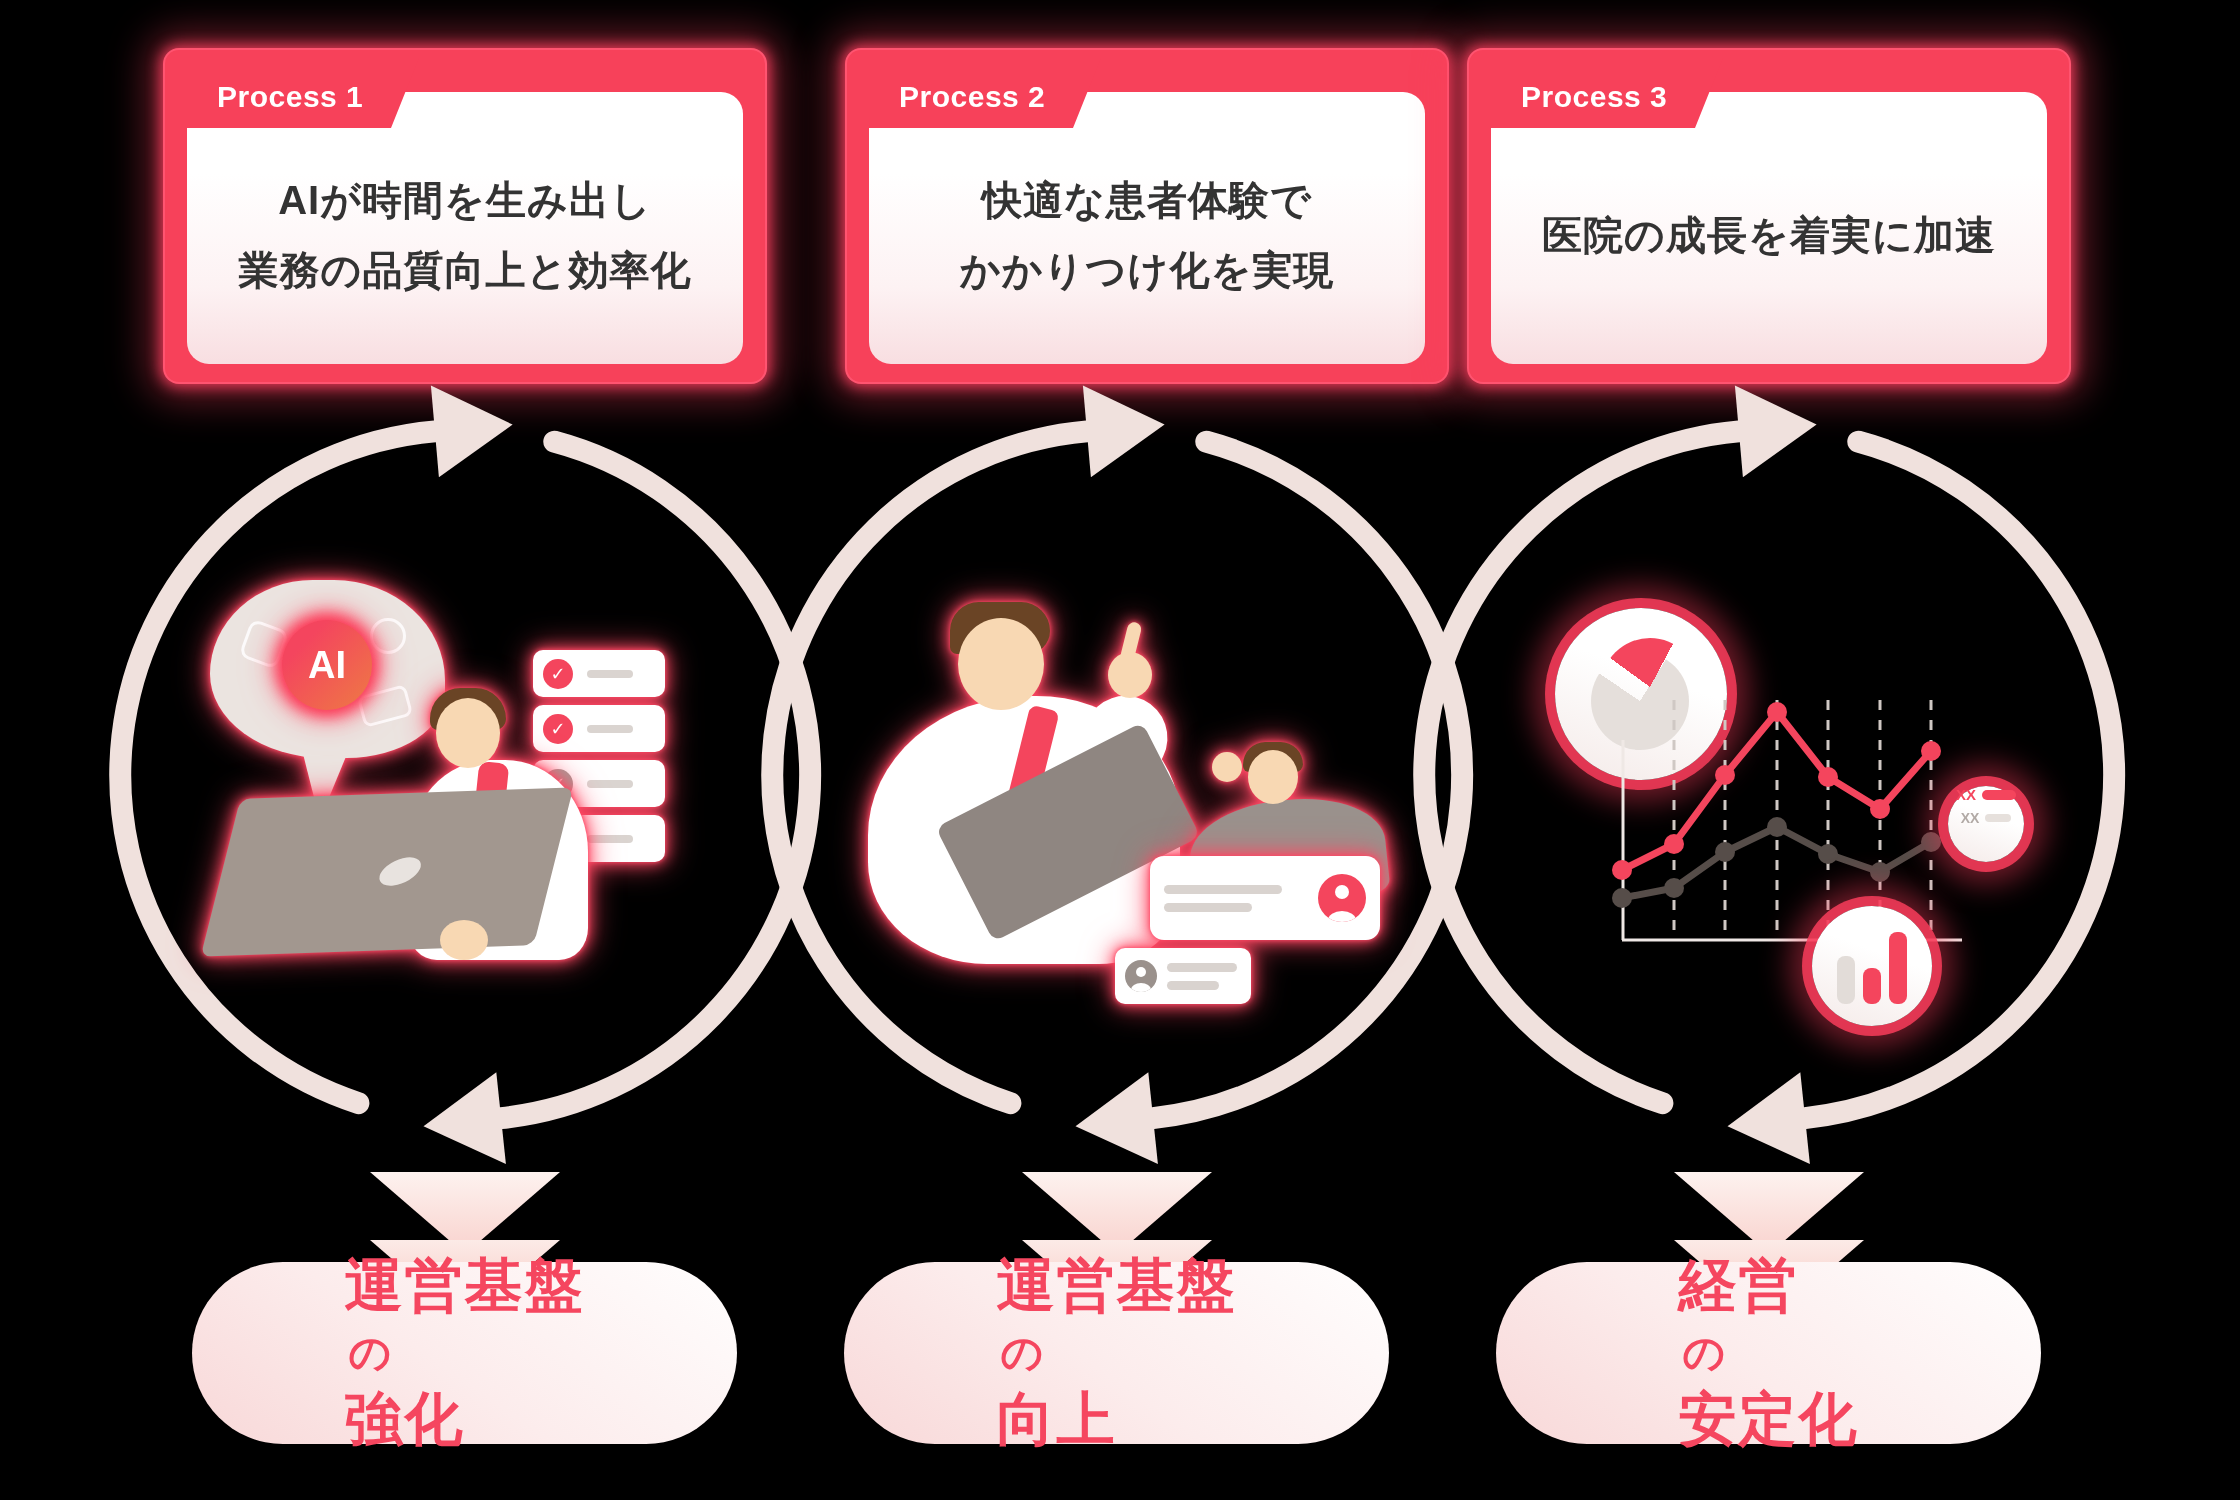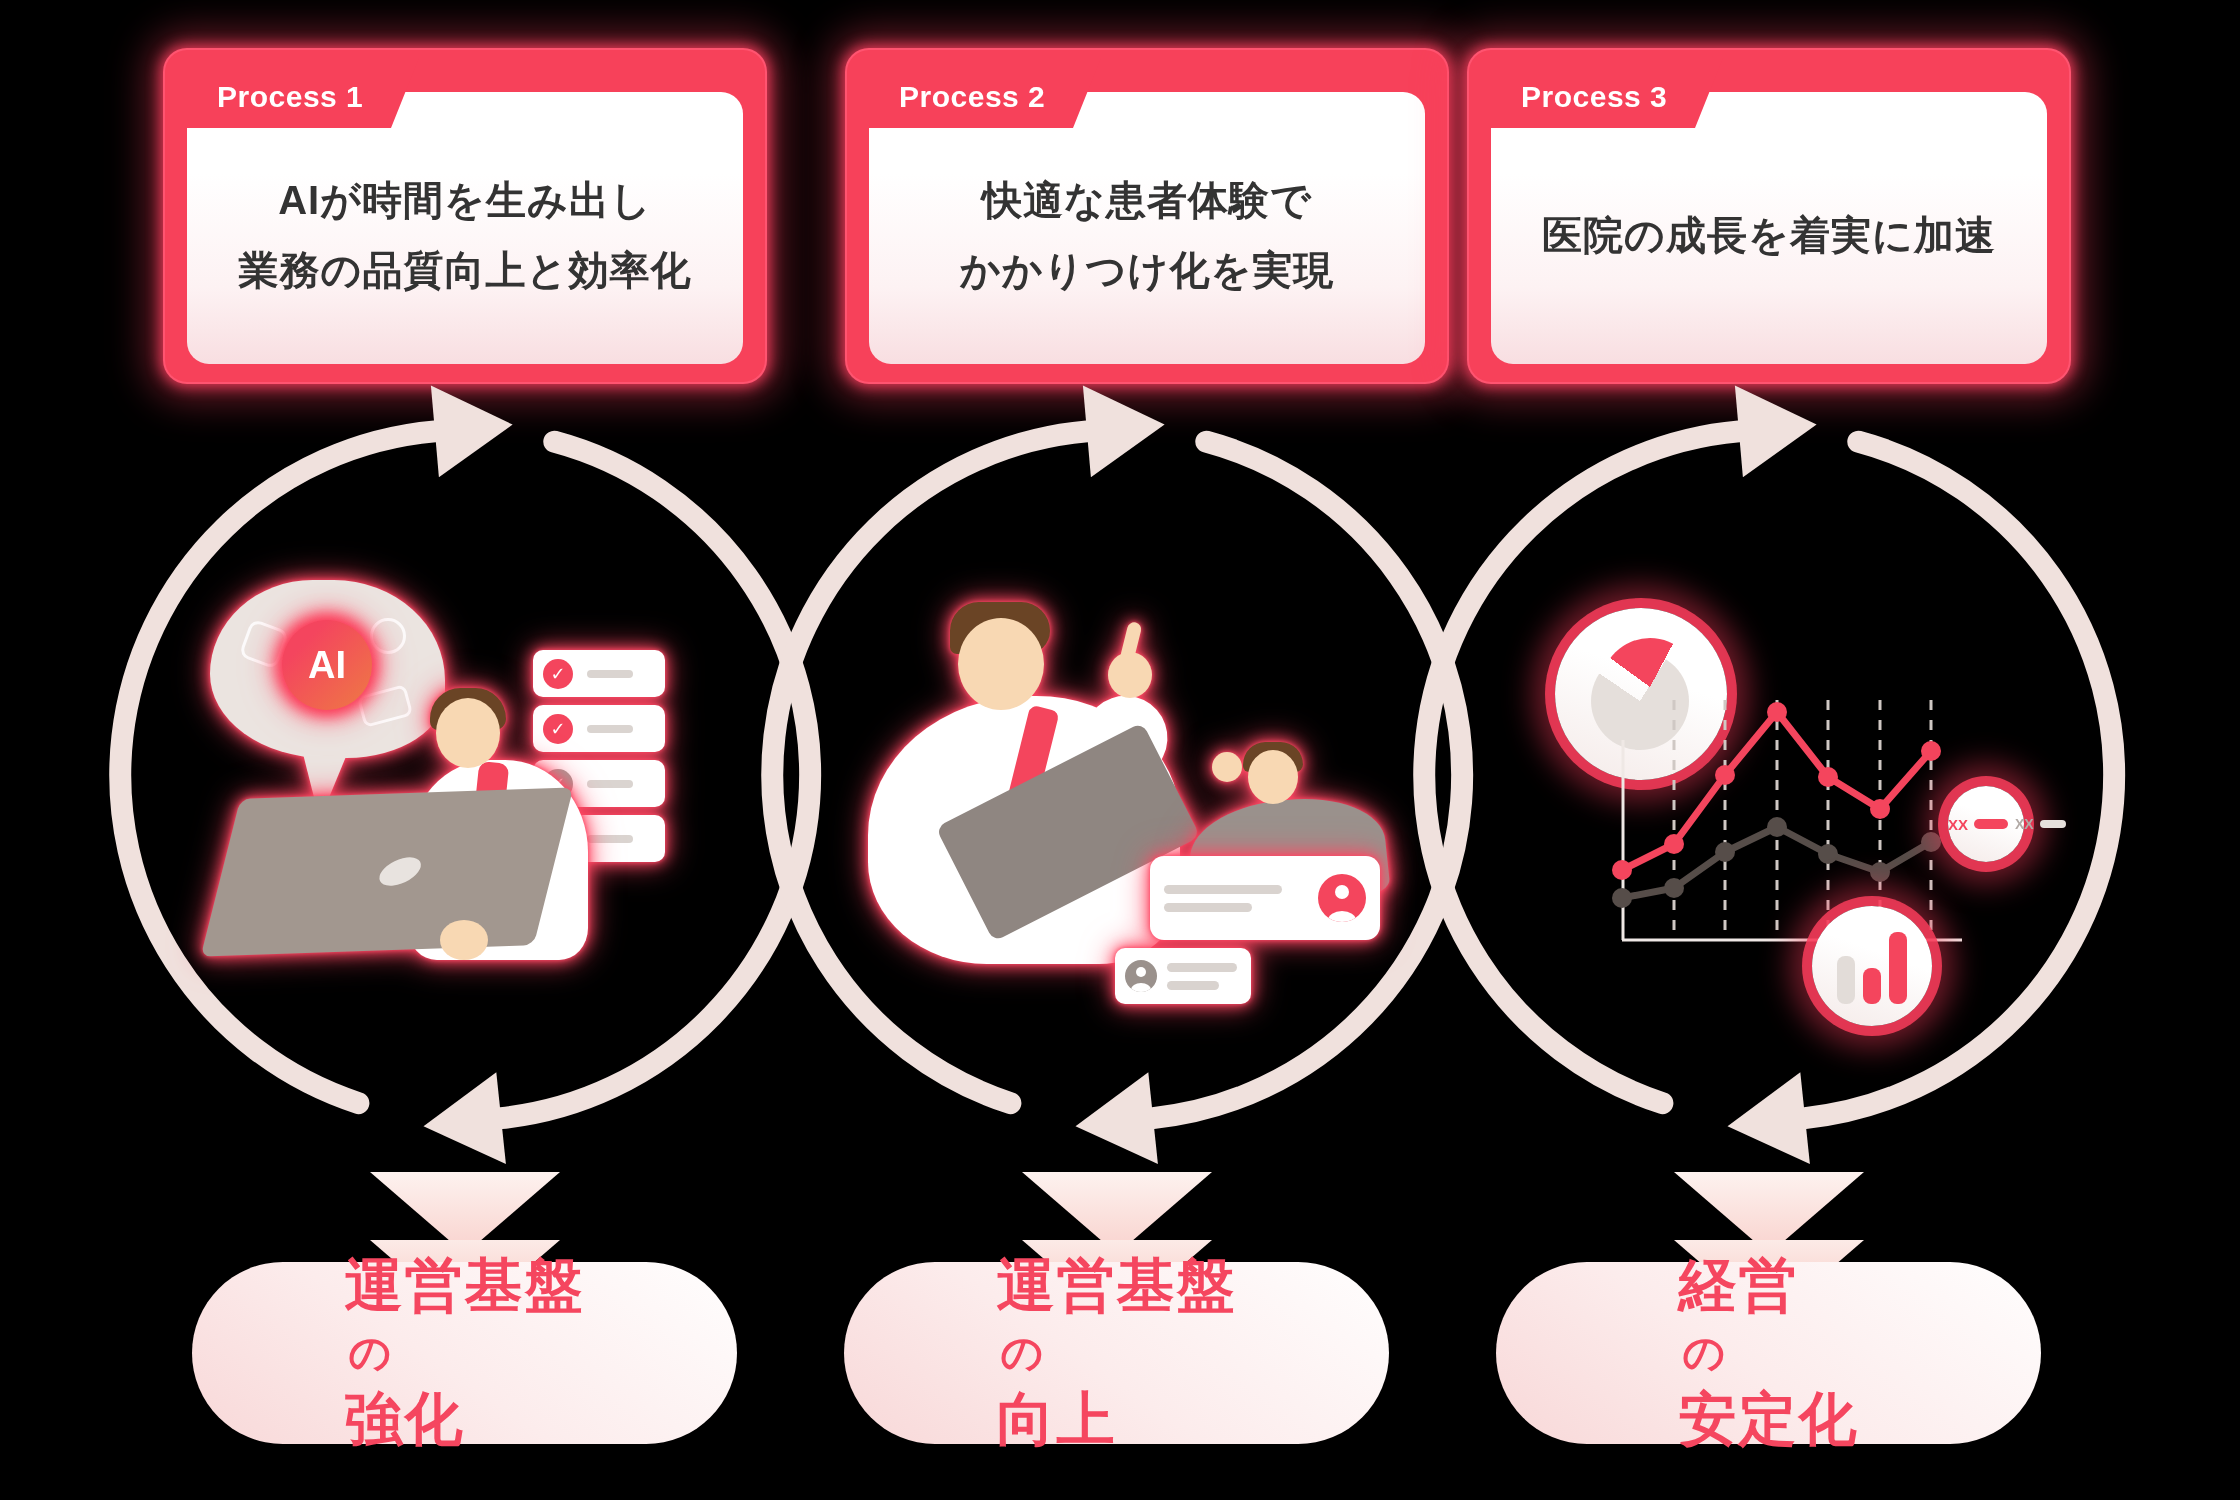--- a/index.html
+++ b/index.html
@@ -1,20 +1,20 @@
 <!DOCTYPE html>
 <html><head>
 <meta charset="utf-8">
 <style>
   html,body{margin:0;padding:0;background:#000;}
   .stage{position:relative;width:2240px;height:1500px;background:#000;overflow:hidden;
          font-family:"Liberation Sans","DejaVu Sans",sans-serif;}
 
   
-  .card{position:absolute;top:50px;width:600px;height:332px;background:#f7415a;border-radius:22px;
+  .card{position:absolute;top:50px;width:600px;height:332px;background:#f7415a;border-radius:14px;
         box-shadow:0 0 0 2px #ff5470,0 0 14px 5px rgba(255,64,96,.85),0 0 38px 18px rgba(255,64,96,.4);}
   .card-inner{position:absolute;left:22px;right:22px;top:42px;bottom:18px;border-radius:22px;
         background:linear-gradient(180deg,#ffffff 30%,#fdf2f3 72%,#f8dee1 100%);
         display:flex;flex-direction:column;justify-content:center;align-items:center;gap:22px;
         padding-top:14px;box-sizing:border-box;}
   .card-line{font-size:40px;font-weight:700;color:#333;letter-spacing:1px;line-height:1.2;}
   .tab{position:absolute;left:22px;top:8px;height:70px;width:232px;background:#f7415a;
        clip-path:polygon(0 0,100% 0,calc(100% - 28px) 100%,0 100%);
        display:flex;align-items:flex-end;padding:0 0 14px 30px;box-sizing:border-box;z-index:2;}
   .tab-label{color:#fff;font-size:30px;font-weight:700;letter-spacing:.5px;}
@@ -107,21 +107,21 @@
   .pie-wrap{left:1555px;top:608px;width:172px;height:172px;}
   .pie-gray{position:absolute;left:36px;top:44px;width:98px;height:98px;border-radius:50%;
           background:conic-gradient(from 32deg,#e5dfdb 0 272deg,transparent 272deg);}
   .pie-red{position:absolute;left:46px;top:30px;width:98px;height:98px;border-radius:50%;
           background:conic-gradient(from -54deg,#f4455d 0 82deg,transparent 82deg);}
   .trend{position:absolute;left:1622px;top:700px;width:345px;height:250px;overflow:visible;}
   .bars-wrap{left:1812px;top:906px;width:120px;height:120px;}
   .bars{position:absolute;left:50%;bottom:22px;transform:translateX(-50%);display:flex;align-items:flex-end;gap:8px;}
   .bar{width:18px;border-radius:8px;}
   .legend-wrap{left:1948px;top:786px;width:76px;height:76px;}
-  .legend-inner{position:absolute;inset:0;display:flex;flex-direction:row;justify-content:flex-start;
+  .legend-inner{position:absolute;inset:0;display:flex;flex-direction:column;justify-content:flex-start;
           align-items:center;gap:7px;}
   .lg-row{display:flex;align-items:center;gap:6px;font-weight:700;}
   .lg-row.r1{color:#f4455d;font-size:15px;}
   .lg-row.r2{color:#b2aaa6;font-size:14px;}
   .lg-bar{border-radius:5px;}
   .lg-row.r1 .lg-bar{width:34px;height:10px;background:#f4455d;}
   .lg-row.r2 .lg-bar{width:26px;height:8px;background:#e6e0dc;}
 </style>
 </head>
 <body>

